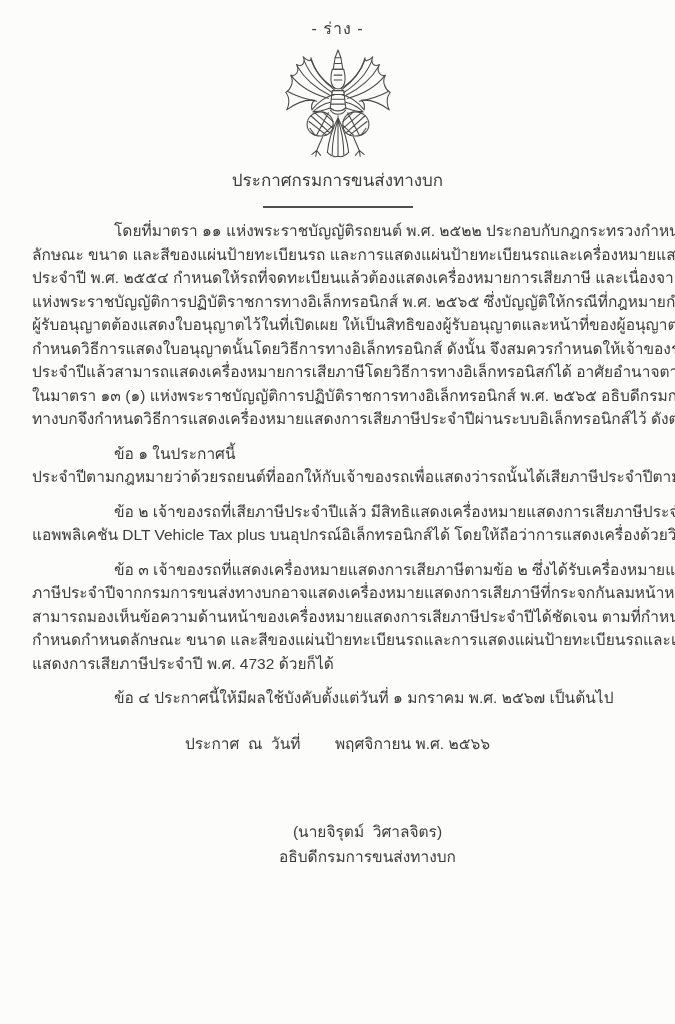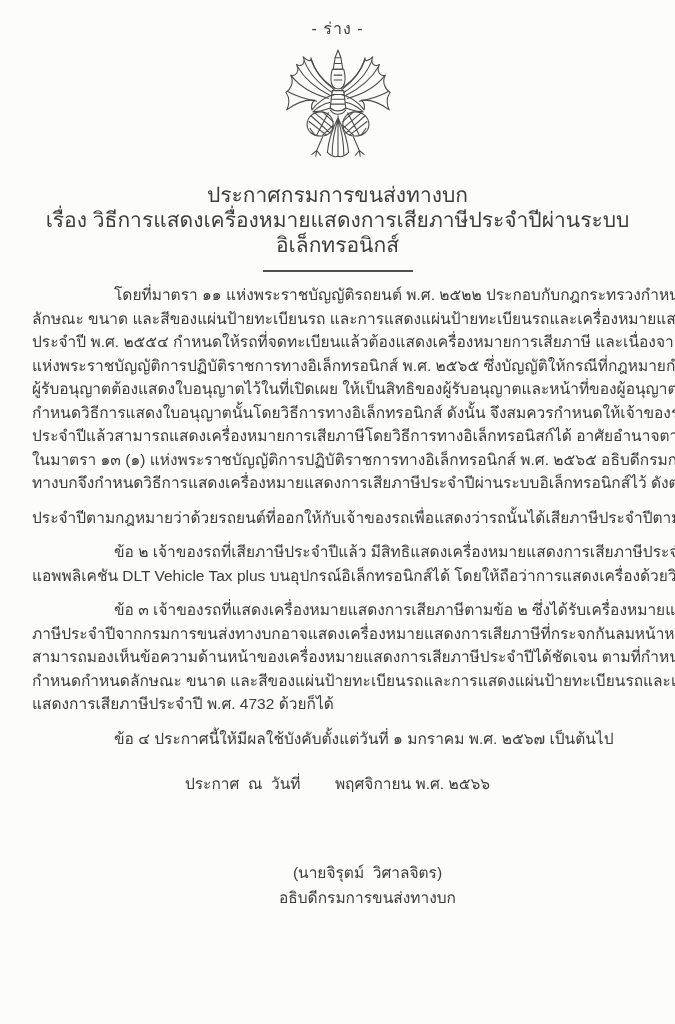--- a/index.html
+++ b/index.html
@@ -24,23 +24,23 @@
     letter-spacing: 1px;
   }
   .emblem {
     margin-top: 8px;
     height: 120px;
     display: flex;
     justify-content: center;
     align-items: center;
   }
   .title-block {
-    margin-top: 14px;
+    margin-top: 0;
     text-align: center;
-    font-size: 21px;
+    font-size: 17px;
     line-height: 25px;
   }
   .divider {
     width: 150px;
     margin: 13px auto 0 auto;
     border-bottom: 2px solid #4f4f4f;
   }
   .body-sections {
     margin-top: 10px;
     font-size: 15.5px;
@@ -113,38 +113,38 @@
       <path d="M54 44 H66 L68 62 C64 66 56 66 52 62 Z"></path>
       <path d="M54 48 H66 M53 53 H67 M53 58 H67"></path>
       <path d="M52 64 C56 70 64 70 68 64"></path>
       <path d="M60 70 L60 112 M60 72 C54 84 50 96 49 108 M60 72 C66 84 70 96 71 108 M60 74 C56 86 54 98 54 110 M60 74 C64 86 66 98 66 110"></path>
       <path d="M49 108 C53 112 57 113 60 112 C63 113 67 112 71 108"></path>
     </svg>
   </div>
 
   <div class="title-block">
     <div>ประกาศกรมการขนส่งทางบก</div>
-    <div>เรื่อง วิธีการแสดงเครื่องหมายแสดงการเสียภาษีประจำปีผ่านระบบอิเล็กทรอนิกส์</div>
   </div>
 
   <div class="divider"></div>
 
   <div class="body-sections" id="body-sections">
       <div class="section">
         <div class="line indent">โดยที่มาตรา ๑๑ แห่งพระราชบัญญัติรถยนต์ พ.ศ. ๒๕๒๒ ประกอบกับกฎกระทรวงกำหนด</div>
         <div class="line">ลักษณะ ขนาด และสีของแผ่นป้ายทะเบียนรถ และการแสดงแผ่นป้ายทะเบียนรถและเครื่องหมายแสดงการเสียภาษี</div>
         <div class="line">ประจำปี พ.ศ. ๒๕๕๔ กำหนดให้รถที่จดทะเบียนแล้วต้องแสดงเครื่องหมายการเสียภาษี และเนื่องจากมาตรา ๑๓ (๑)</div>
         <div class="line">แห่งพระราชบัญญัติการปฏิบัติราชการทางอิเล็กทรอนิกส์ พ.ศ. ๒๕๖๕ ซึ่งบัญญัติให้กรณีที่กฎหมายกำหนดให้</div>
         <div class="line">ผู้รับอนุญาตต้องแสดงใบอนุญาตไว้ในที่เปิดเผย ให้เป็นสิทธิของผู้รับอนุญาตและหน้าที่ของผู้อนุญาตที่จะดำเนินการ</div>
         <div class="line">กำหนดวิธีการแสดงใบอนุญาตนั้นโดยวิธีการทางอิเล็กทรอนิกส์ ดังนั้น จึงสมควรกำหนดให้เจ้าของรถที่เสียภาษี</div>
         <div class="line">ประจำปีแล้วสามารถแสดงเครื่องหมายการเสียภาษีโดยวิธีการทางอิเล็กทรอนิสก์ได้ อาศัยอำนาจตามความ</div>
         <div class="line">ในมาตรา ๑๓ (๑) แห่งพระราชบัญญัติการปฏิบัติราชการทางอิเล็กทรอนิกส์ พ.ศ. ๒๕๖๕ อธิบดีกรมการขนส่ง</div>
         <div class="line">ทางบกจึงกำหนดวิธีการแสดงเครื่องหมายแสดงการเสียภาษีประจำปีผ่านระบบอิเล็กทรอนิกส์ไว้ ดังต่อไปนี้.</div>
       </div>
       <div class="section">
+        <div class="line indent">ข้อ ๑ ในประกาศนี้</div>
         <div class="line">ประจำปีตามกฎหมายว่าด้วยรถยนต์ที่ออกให้กับเจ้าของรถเพื่อแสดงว่ารถนั้นได้เสียภาษีประจำปีตามที่</div>
       </div>
       <div class="section">
         <div class="line indent">ข้อ ๒ เจ้าของรถที่เสียภาษีประจำปีแล้ว มีสิทธิแสดงเครื่องหมายแสดงการเสียภาษีประจำปีผ่าน</div>
         <div class="line">แอพพลิเคชัน DLT Vehicle Tax plus บนอุปกรณ์อิเล็กทรอนิกส์ได้ โดยให้ถือว่าการแสดงเครื่องด้วยวิธีการ</div>
       </div>
       <div class="section">
         <div class="line indent">ข้อ ๓ เจ้าของรถที่แสดงเครื่องหมายแสดงการเสียภาษีตามข้อ ๒ ซึ่งได้รับเครื่องหมายแสดงการเสีย</div>
         <div class="line">ภาษีประจำปีจากกรมการขนส่งทางบกอาจแสดงเครื่องหมายแสดงการเสียภาษีที่กระจกกันลมหน้าหรือในที่ที่</div>
         <div class="line">สามารถมองเห็นข้อความด้านหน้าของเครื่องหมายแสดงการเสียภาษีประจำปีได้ชัดเจน ตามที่กำหนดในกฎกระทรวง</div>

